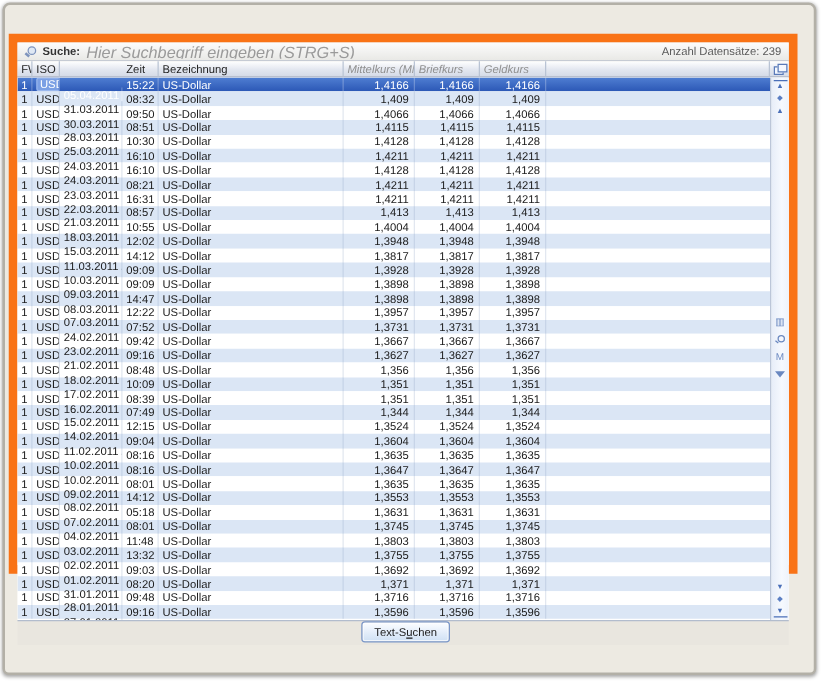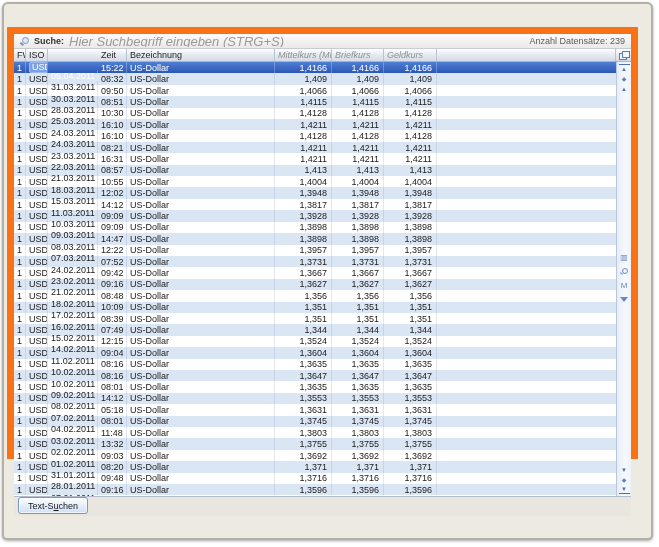--- a/index.html
+++ b/index.html
@@ -87,21 +87,21 @@
   .sb-btn .diamond{font-size:6px;color:#5b7fc4;}
   .sb-tools{position:absolute;left:0;right:0;top:190px;display:flex;flex-direction:column;align-items:center;gap:3px;}
   .sb-tool{width:11px;height:11px;display:flex;align-items:center;justify-content:center;
     color:#6a88c0;font-size:8px;line-height:1;}
   .magsm{position:relative;width:9px;height:9px;}
   .magsm::before{content:"";position:absolute;left:2px;top:1px;width:4px;height:4px;border:1px solid #6a88c0;border-radius:50%;}
   .magsm::after{content:"";position:absolute;left:0px;top:6px;width:3px;height:1px;background:#6a88c0;transform:rotate(40deg);}
   .funnel{width:0;height:0;border-left:4px solid transparent;border-right:4px solid transparent;border-top:5px solid #6a88c0;}
 
   
-  .footer{flex:1 1 auto;background:#e9e6df;border-top:1px solid #b2bccd;display:flex;align-items:center;padding:0 0 2px 4px;}
+  .footer{flex:1 1 auto;background:#e9e6df;border-top:1px solid #b2bccd;display:flex;align-items:center;padding:0 0 2px 4px;justify-content:center;}
   .btn{display:inline-flex;align-items:center;justify-content:center;height:17px;padding:0 9px;
     font-size:9px;color:#1a1a1a;border:1px solid #7a96c8;border-radius:3px;cursor:default;
     background:linear-gradient(#fdfeff,#e7f0fb 45%,#cfe0f4);box-shadow:inset 0 0 0 1px rgba(255,255,255,.7);}
   .btn .key{text-decoration:underline;}
 </style>
 </head>
 <body>
 
 <div class="window">
 

